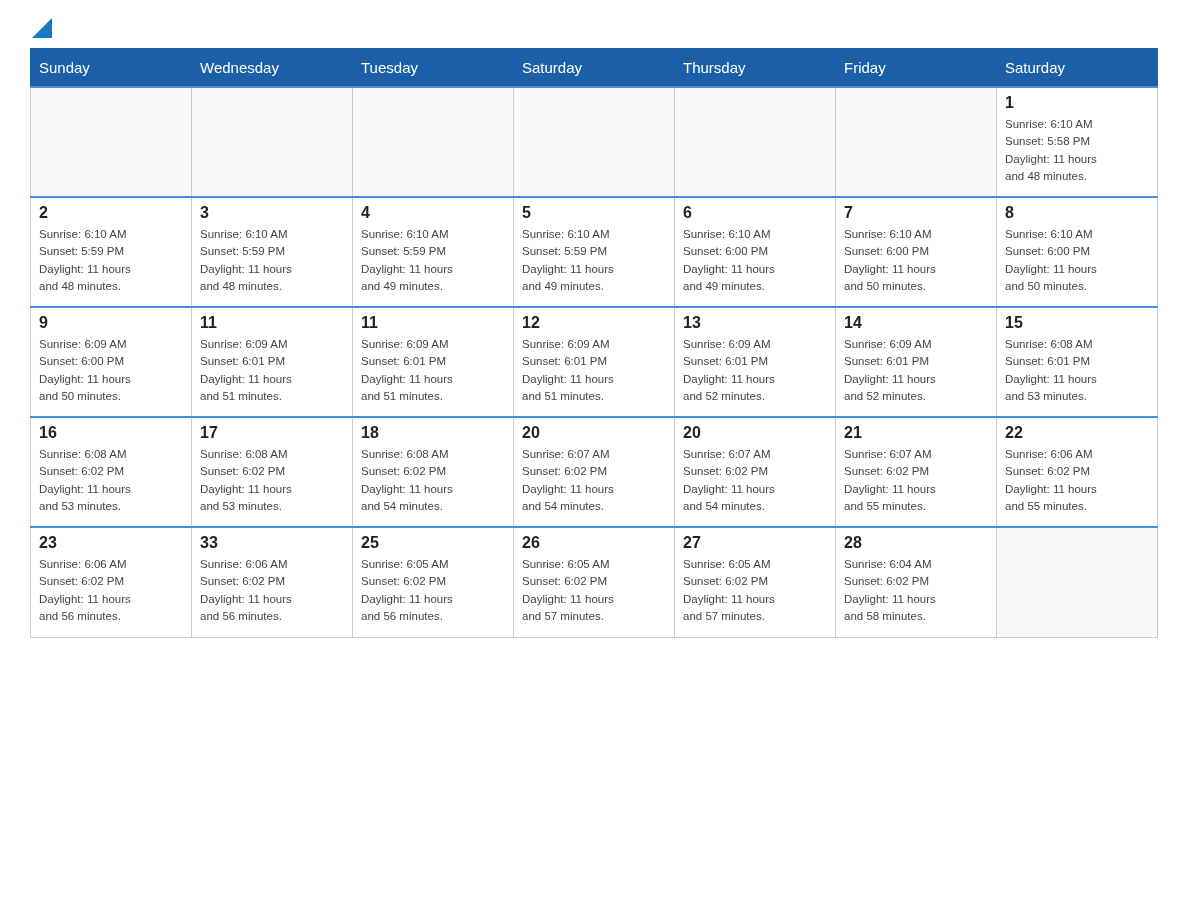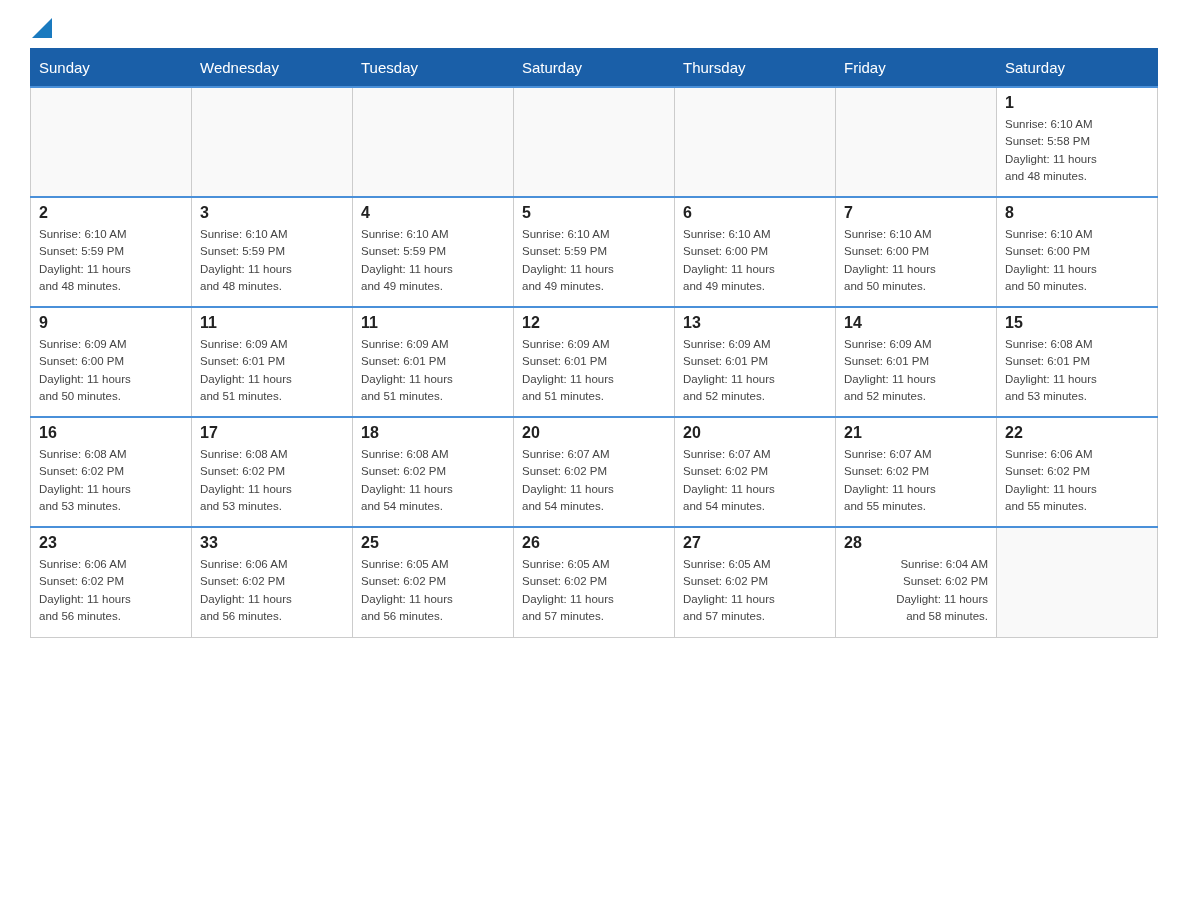--- a/index.html
+++ b/index.html
@@ -316,21 +316,21 @@
         </td>
         <td>
           <div class="day-number">27</div>
           <div class="day-info" style="white-space: pre-line;">Sunrise: 6:05 AM
 Sunset: 6:02 PM
 Daylight: 11 hours
 and 57 minutes.</div>
         </td>
         <td>
           <div class="day-number">28</div>
-          <div class="day-info" style="white-space: pre-line; text-align: right;">Sunrise: 6:04 AM
+          <div class="day-info" style="white-space: pre-line;">Sunrise: 6:04 AM
 Sunset: 6:02 PM
 Daylight: 11 hours
 and 58 minutes.</div>
         </td>
         <td class="empty-cell"></td>
       </tr>
     </tbody>
 </table>
 
 </body></html>

